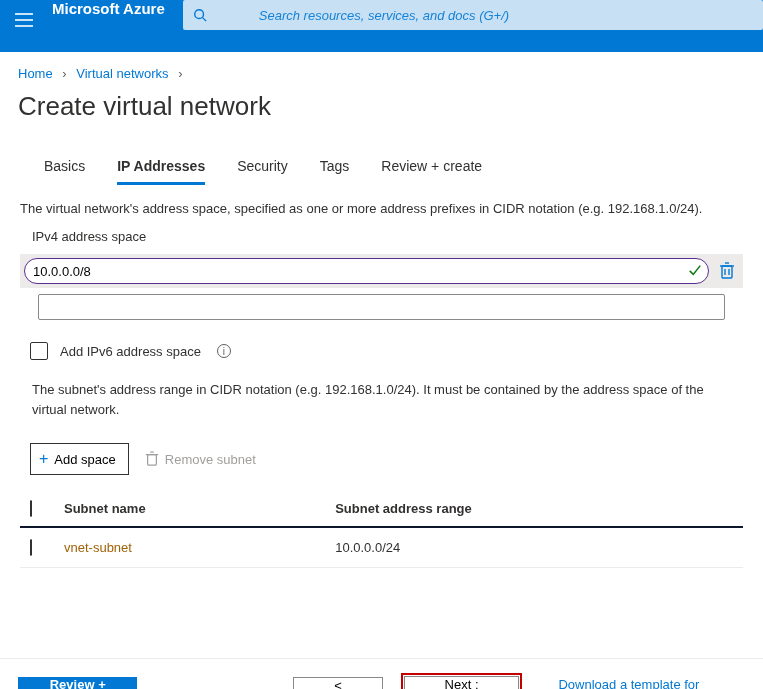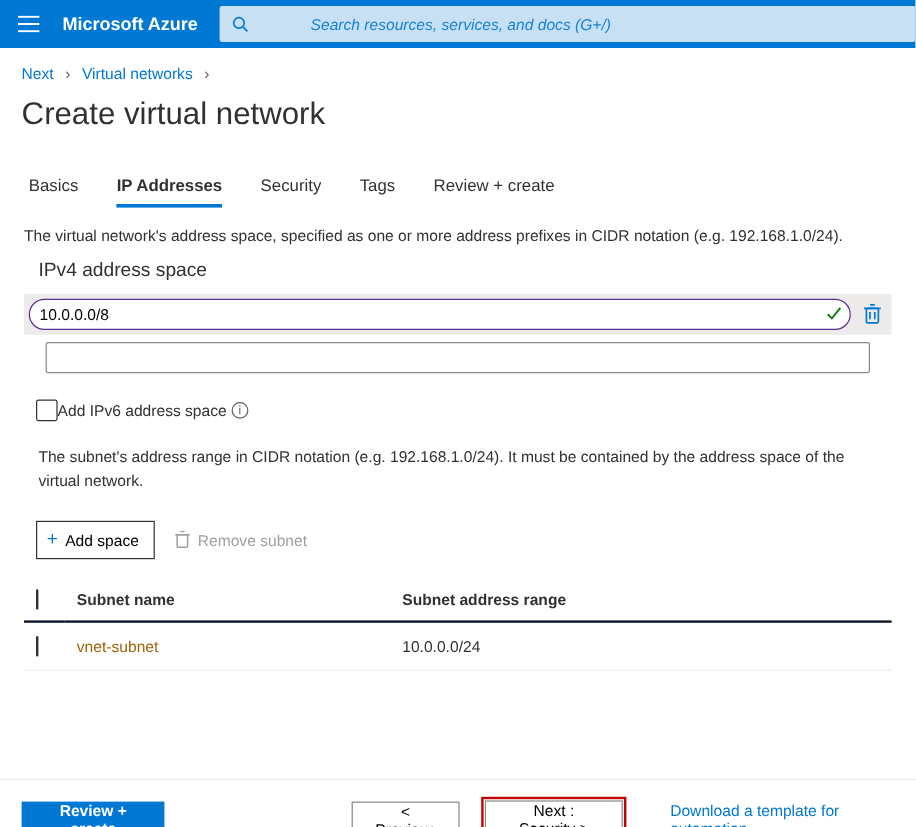--- a/index.html
+++ b/index.html
@@ -1,59 +1,59 @@
 <!DOCTYPE html>
 <html><head>
   <meta charset="utf-8">
   <style>
     * { box-sizing: border-box; margin: 0; padding: 0; }
     body { font-family: "Segoe UI", Arial, sans-serif; font-size: 13px; color: #323130; width: 763px; background: #ffffff; }
 
     
-    .topbar { background: #0078d4; height: 40px; display: flex; align-items: center; padding: 0 0 0 6px; gap: 8px; }
+    .topbar { background: #0078d4; height: 52px; display: flex; align-items: flex-start; padding: 0 0 0 6px; gap: 8px; }
     .hamburger { width: 36px; height: 40px; display:flex; align-items:center; justify-content:center; cursor:pointer; }
     .hamburger svg { stroke: #fff; }
     .brand { color: #fff; font-weight: 600; font-size: 15px; padding: 0 10px 0 2px; white-space: nowrap; }
     .searchbox { flex: 1; height: 30px; background: #c7e0f4; border-radius: 2px; display: flex; align-items: center; padding: 0 10px; margin-right: 0; gap: 44px; }
     .searchbox svg { stroke: #0078d4; flex:none; }
     .searchbox input { border: none; background: transparent; outline: none; font-size: 13px; color: #0078d4; width: 100%; padding-left: 8px; }
     .searchbox input::placeholder { color: #0078d4; opacity: .9; font-style: italic;}
 
     
     .crumbs { padding: 14px 18px 6px 18px; font-size: 13px; }
     .crumbs a { color: #0078d4; text-decoration: none; }
     .crumbs .sep { color: #605e5c; padding: 0 6px; }
 
     
     .page-title { font-size: 26px; font-weight: 400; padding: 4px 18px 18px 18px; color: #323130;}
 
     
-    .tabs { padding: 18px 20px 0 24px; display: flex; gap: 32px; border-bottom: none; }
+    .tabs { padding: 18px 20px 0 24px; display: flex; gap: 32px; border-bottom: none; margin-left: 20px; }
     .tab { font-size: 14px; color: #323130; padding-bottom: 8px; cursor: pointer; }
     .tab.active { font-weight: 600; border-bottom: 3px solid #0078d4; }
 
     
     .content { padding: 16px 20px 0 20px; }
     .desc { font-size: 13px; color: #323130; margin-bottom: 5px; }
 
-    .section-label { font-size: 16px; font-weight: 400; padding: 8px 0 10px 12px; }
+    .section-label { font-size: 13px; font-weight: 400; padding: 8px 0 10px 12px; }
 
     
     .addr-row { background: #edebe9; padding: 4px 8px 4px 4px; display: flex; align-items: center; gap: 10px; margin: 0 0 6px 0;}
     .addr-input-wrap { flex:1; position: relative; display:flex; align-items:center; border: 1px solid #605e5c; border-radius: 13px; background: #fff; height: 26px; padding: 0 28px 0 8px;}
     .addr-input-wrap.valid { border-color: #5b2e91; }
     .addr-input-wrap input { border: none; outline: none; width: 100%; font-size: 13px; background: transparent;}
     .addr-input-wrap .check { position:absolute; right:6px; top:4px; color:#107c10; }
     .trash { color:#0078d4; cursor:pointer; display:flex; }
 
     .addr-input-plain { margin: 6px 18px 22px 18px; border: 1px solid #8a8886; border-radius: 2px; background: #fff; height: 26px; }
     .addr-input-plain input { border:none; outline:none; width:100%; height:100%; padding:0 8px; font-size:13px; background:transparent;}
 
     
-    .check-row { padding: 0 10px 20px 10px; display:flex; align-items:center; gap:0; }
+    .check-row { padding: 0 10px 20px 10px; display:flex; align-items:center; gap:12px; }
     .cbox { width:18px; height:18px; border:1px solid #323130; border-radius:2px; background:#fff; cursor:pointer; flex:none;}
     .info-icon { width:14px; height:14px; border:1px solid #605e5c; border-radius:50%; display:inline-flex; align-items:center; justify-content:center; font-size:10px; color:#605e5c; cursor:default; margin-left:4px;}
 
     .desc2 { padding: 0 12px 24px 12px; font-size:13px; line-height:1.5;}
 
     
     .subnet-tools { padding: 0 10px 12px 10px; display:flex; align-items:center; gap:16px;}
     .add-subnet-btn { border:1px solid #323130; background:#fff; height:32px; padding:0 12px 0 8px; display:flex; align-items:center; gap:6px; cursor:pointer; font-size:13px;}
     .add-subnet-btn .plus { color:#0078d4; font-size:16px; font-weight:400;}
     .remove-subnet { display:flex; align-items:center; gap:6px; color:#a19f9d; font-size:13px;}
@@ -89,21 +89,21 @@
   <div class="searchbox">
     <svg width="14" height="14" viewBox="0 0 16 16" fill="none" stroke-width="1.6">
         <circle cx="7" cy="7" r="5"></circle>
         <line x1="11" y1="11" x2="15" y2="15"></line>
       </svg>
     <input type="text" placeholder="Search resources, services, and docs (G+/)" style="">
   </div>
 </div>
 
 <div class="crumbs">
-  <a href="#">Next</a>
+  <a href="#">Home</a>
   <span class="sep">›</span>
   <a href="#">Virtual networks</a>
   <span class="sep">›</span>
 </div>
 
 <h1 class="page-title">Create virtual network</h1>
 
 <div class="tabs">
   <div class="tab">Basics</div>
   <div class="tab active">IP Addresses</div>

